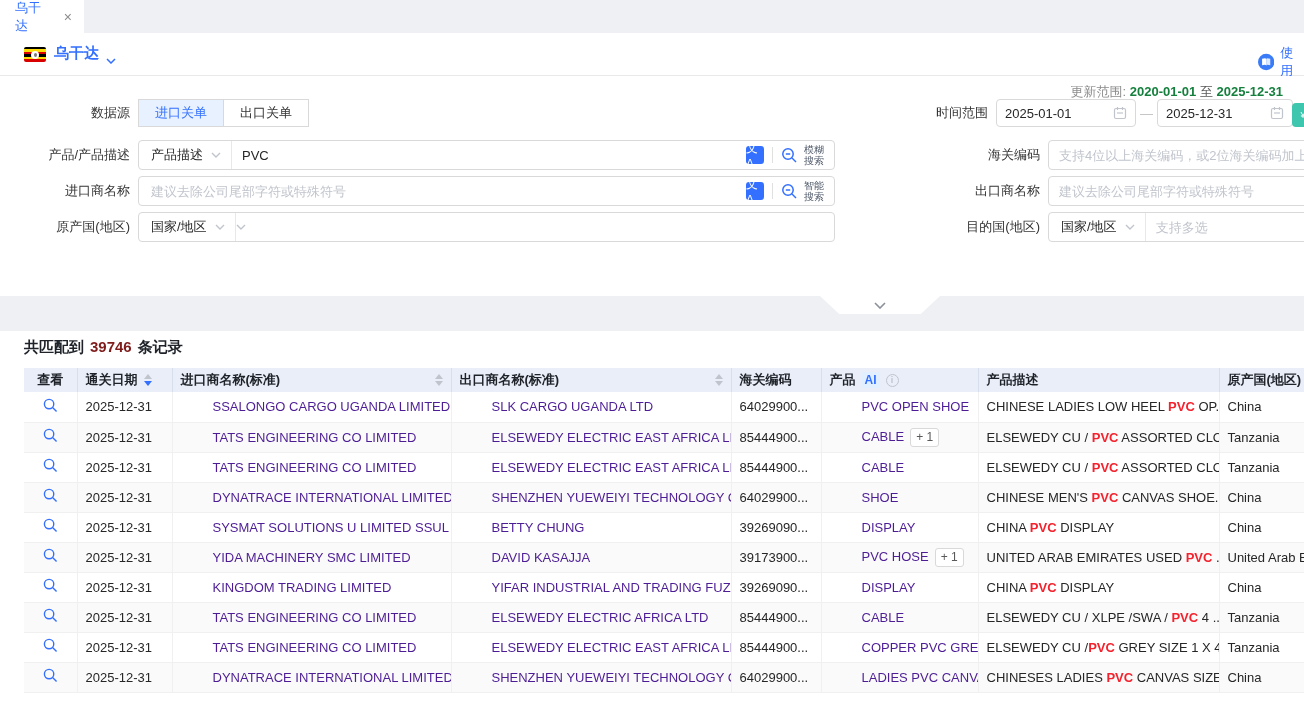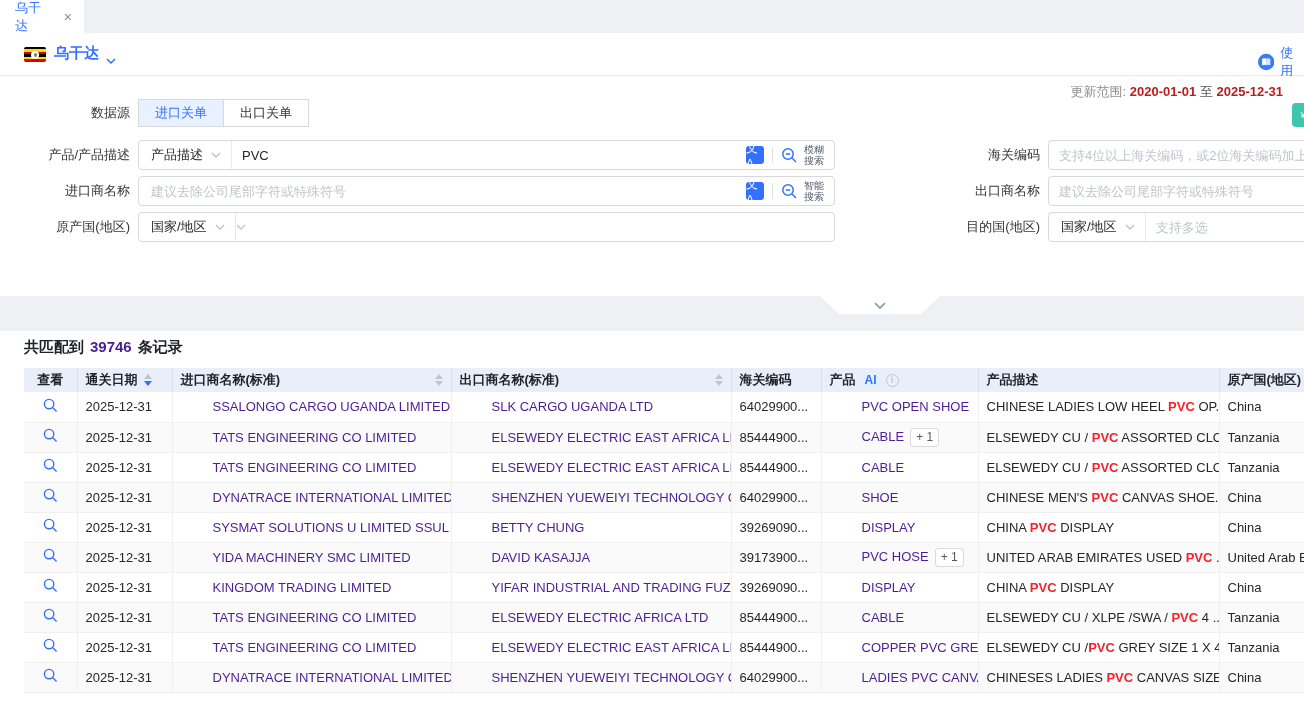--- a/index.html
+++ b/index.html
@@ -28,21 +28,21 @@
   .filter { position:absolute; left:0; top:76px; width:1304px; height:220px; background:#fff; }
   .f-row { position:absolute; display:flex; align-items:center; }
   .f-label { width:106px; text-align:right; margin-right:8px; color:#333; white-space:nowrap; }
 
   .seg { display:flex; border:1px solid #d9d9d9; border-radius:0; overflow:hidden; height:28px; }
   .seg-item { padding:0 16px; line-height:26px; background:#fff; color:#333; cursor:pointer; white-space:nowrap; }
   .seg-item + .seg-item { border-left:1px solid #d9d9d9; }
   .seg-item.active { background:#e8f1ff; color:#3370ff; }
 
   .update-range { position:absolute; right:21px; top:7px; white-space:nowrap; color:#8c8c8c; }
-  .update-range b { color:#b91c1c; }
+  .update-range b { color:#15803d; }
   .update-range .zhi { color:#595959; }
 
   .date-input { width:140px; height:28px; border:1px solid #d9d9d9; border-radius:4px; display:flex;
     align-items:center; padding:0 8px; gap:6px; background:#fff; }
   .date-input input { border:0; outline:0; flex:1; min-width:0; font:inherit; color:#262626; background:transparent; }
   .date-sep { color:#bfbfbf; margin:0 4px; }
   .promo-badge { position:absolute; left:1292px; top:27px; width:22px; height:24px; border-radius:4px;
     background:#3fc6ae; color:#fff; font-size:9px; display:flex; align-items:center; justify-content:center; }
 
   .cbox { display:flex; align-items:center; height:30px; border:1px solid #d9d9d9; border-radius:4px; background:#fff; }
@@ -66,21 +66,21 @@
     display:flex; align-items:center; justify-content:center; font-size:10px; color:#fff; }
   .cb.on .box { background:#3370ff; border-color:#3370ff; }
 
   .gray-strip { position:absolute; left:0; top:296px; width:1304px; height:35px; background:#eef0f4; }
   .collapse-tab { position:absolute; left:820px; top:0; width:120px; height:18px; background:#fff;
     clip-path:polygon(0 0,100% 0,84% 100%,16% 100%); display:flex; align-items:center; justify-content:center; cursor:pointer; }
 
   
   .results { position:absolute; left:0; top:331px; width:1304px; height:376px; background:#fff; }
   .summary { position:absolute; left:24px; top:7px; font-size:15px; font-weight:bold; color:#1f2329; }
-  .summary .cnt { color:#4c1d95; margin:0 6px; }
+  .summary .cnt { color:#7f1d1d; margin:0 6px; }
 
   .table-wrap { position:absolute; left:24px; top:37px; width:1280px; height:339px; overflow:hidden; }
   table { border-collapse:collapse; table-layout:fixed; width:1335px; }
   thead th { background:#e9eef8; height:24px; font-weight:bold; color:#1f2329; text-align:left;
     padding:0 8px; border-right:1px solid #d8dfec; font-size:13px; }
   thead th:last-child { border-right:0; }
   tbody td { height:30px; padding:0 8px; border-bottom:1px solid #f0f0f0; border-right:1px solid #f0f0f0;
     white-space:nowrap; overflow:hidden; }
   tbody td:last-child { border-right:0; }
   tbody tr:nth-child(even) { background:#fafafa; }
@@ -141,20 +141,42 @@
   </div>
 
   <div class="f-row" style="left:24px; top:23px;">
     <span class="f-label">数据源</span>
     <div class="seg">
       <span class="seg-item active">进口关单</span>
       <span class="seg-item">出口关单</span>
     </div>
   </div>
 
+  <div class="f-row" style="left:936px; top:23px;">
+    <span style="width:52px; text-align:right; margin-right:8px; color:#333;">时间范围</span>
+    <div class="date-input">
+      <input value="2025-01-01" style="">
+      <svg width="14" height="14" viewBox="0 0 14 14">
+        <rect x="1.5" y="2.5" width="11" height="10" rx="1.5" fill="none" stroke="#c0c4cc" stroke-width="1.2"></rect>
+        <line x1="4.5" y1="1" x2="4.5" y2="4" stroke="#c0c4cc" stroke-width="1.2"></line>
+        <line x1="9.5" y1="1" x2="9.5" y2="4" stroke="#c0c4cc" stroke-width="1.2"></line>
+        <line x1="4" y1="7" x2="10" y2="7" stroke="#c0c4cc" stroke-width="1.2"></line>
+      </svg>
+    </div>
+    <span class="date-sep">—</span>
+    <div class="date-input" style="width:136px;">
+      <input value="2025-12-31" style="">
+      <svg width="14" height="14" viewBox="0 0 14 14">
+        <rect x="1.5" y="2.5" width="11" height="10" rx="1.5" fill="none" stroke="#c0c4cc" stroke-width="1.2"></rect>
+        <line x1="4.5" y1="1" x2="4.5" y2="4" stroke="#c0c4cc" stroke-width="1.2"></line>
+        <line x1="9.5" y1="1" x2="9.5" y2="4" stroke="#c0c4cc" stroke-width="1.2"></line>
+        <line x1="4" y1="7" x2="10" y2="7" stroke="#c0c4cc" stroke-width="1.2"></line>
+      </svg>
+    </div>
+  </div>
   <div class="promo-badge">¥</div>
 
   <div class="f-row" style="left:24px; top:64px;">
     <span class="f-label">产品/产品描述</span>
     <div class="cbox" style="width:697px;">
       <span class="csel">
         <span>产品描述</span>
         <svg width="10" height="6" viewBox="0 0 10 6">
             <polyline points="1,1 5,5 9,1" fill="none" stroke="#c0c4cc" stroke-width="1.4"></polyline>
           </svg>

